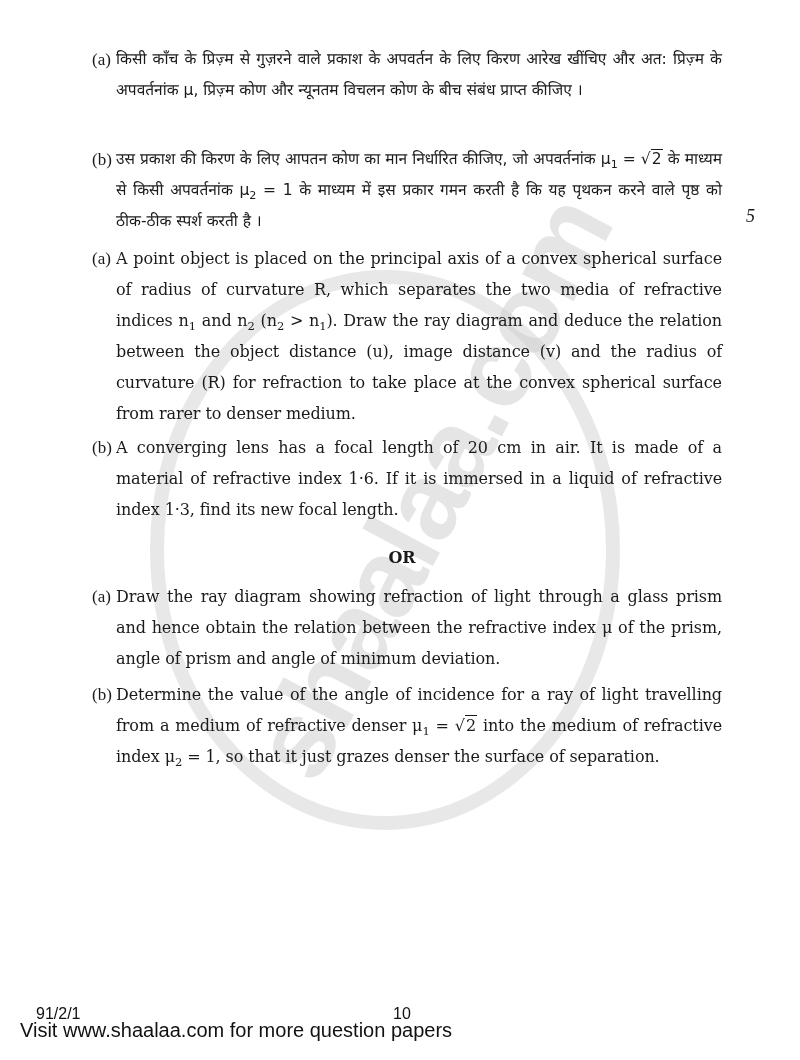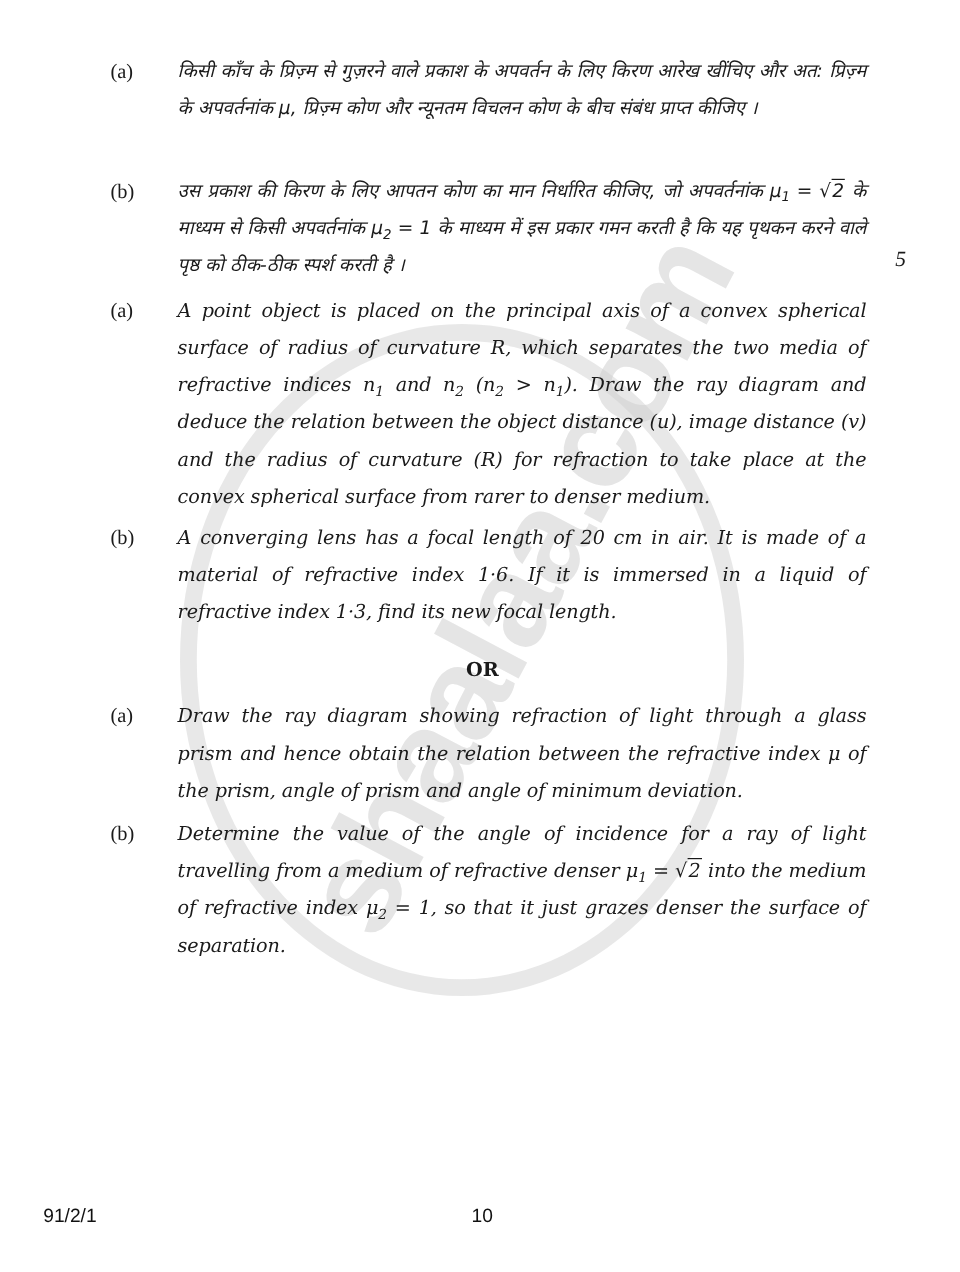--- a/index.html
+++ b/index.html
@@ -22,23 +22,22 @@
     font-family: "Liberation Sans", sans-serif; font-size: 110px; font-weight: bold;
     color: #d0d0d0; opacity: 0.55; white-space: nowrap; letter-spacing: -2px;
   }
 
   .q { position: absolute; left: 92px; width: 630px; }
   .q .label {
     position: absolute; left: 0; top: 0; width: 40px;
     font-family: "Liberation Serif", serif; font-size: 17px; line-height: 31px;
   }
   .q .body {
-    margin-left: 56px; font-size: 16.2px; line-height: 31px; text-align: justify;
+    margin-left: 24px; font-size: 16.2px; line-height: 31px; text-align: justify;
     font-family: "Liberation Serif", serif;
-    font-style: italic;
   }
   .q .body.hi { font-family: "DejaVu Sans", sans-serif; font-size: 15.5px; line-height: 31px; }
   .q .body.en { font-family: "DejaVu Serif", serif; font-size: 16px; line-height: 31px; letter-spacing: -0.1px; }
 
   .marks {
     position: absolute; left: 746px; top: 206px;
     font-family: "Liberation Serif", serif; font-style: italic; font-size: 18px;
   }
   .or {
     position: absolute; left: 0; width: 800px; top: 548px; text-align: center;
@@ -101,13 +100,14 @@
     <div class="body en">Draw the ray diagram showing refraction of light through a glass prism and hence obtain the relation between the refractive index μ of the prism, angle of prism and angle of minimum deviation.</div>
   </div>
 
   <div class="q" style="top:679px;">
     <div class="label">(b)</div>
     <div class="body en"><span>Determine the value of the angle of incidence for a ray of light travelling from a medium of refractive denser μ</span><sub>1</sub><span> = </span><span class="sqrt">√<span class="rad">2</span></span><span> into the medium of refractive index μ</span><sub>2</sub><span> = 1, so that it just grazes denser the surface of separation.</span></div>
   </div>
 
   <div class="footer-code">91/2/1</div>
   <div class="footer-page">10</div>
+  <div class="footer-visit">Visit www.shaalaa.com for more question papers</div>
 </div>
 
 </body></html>

